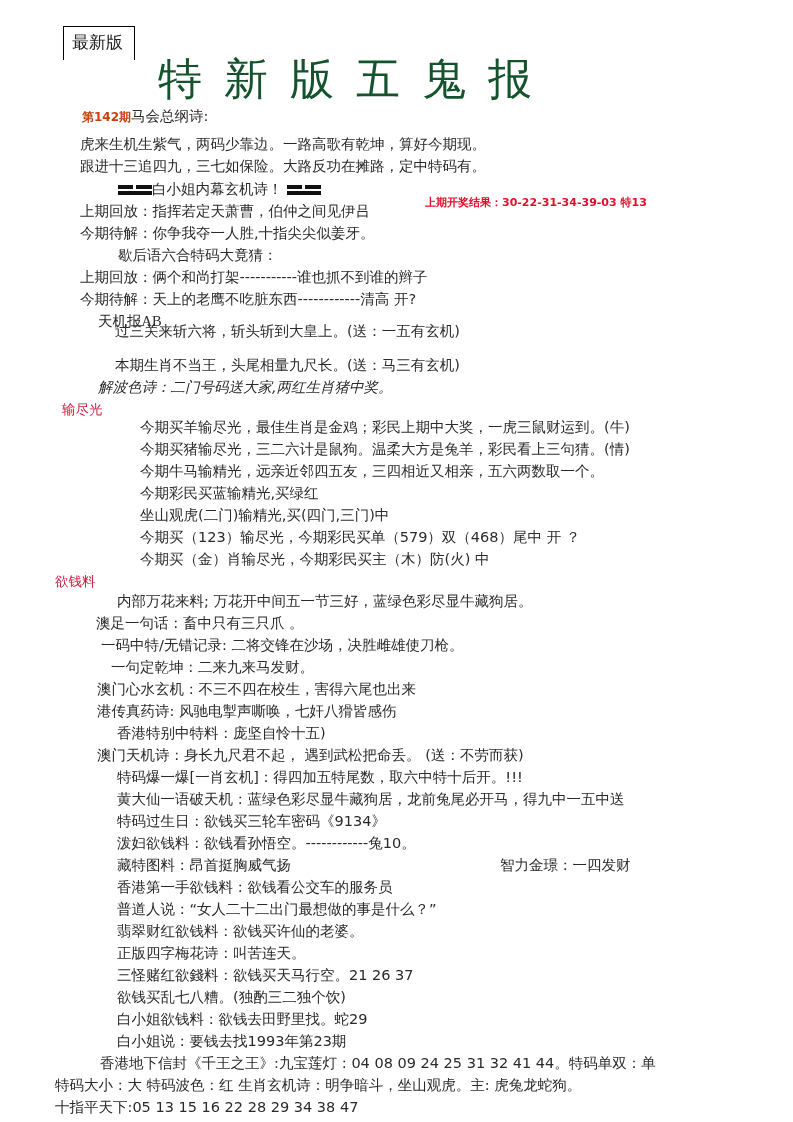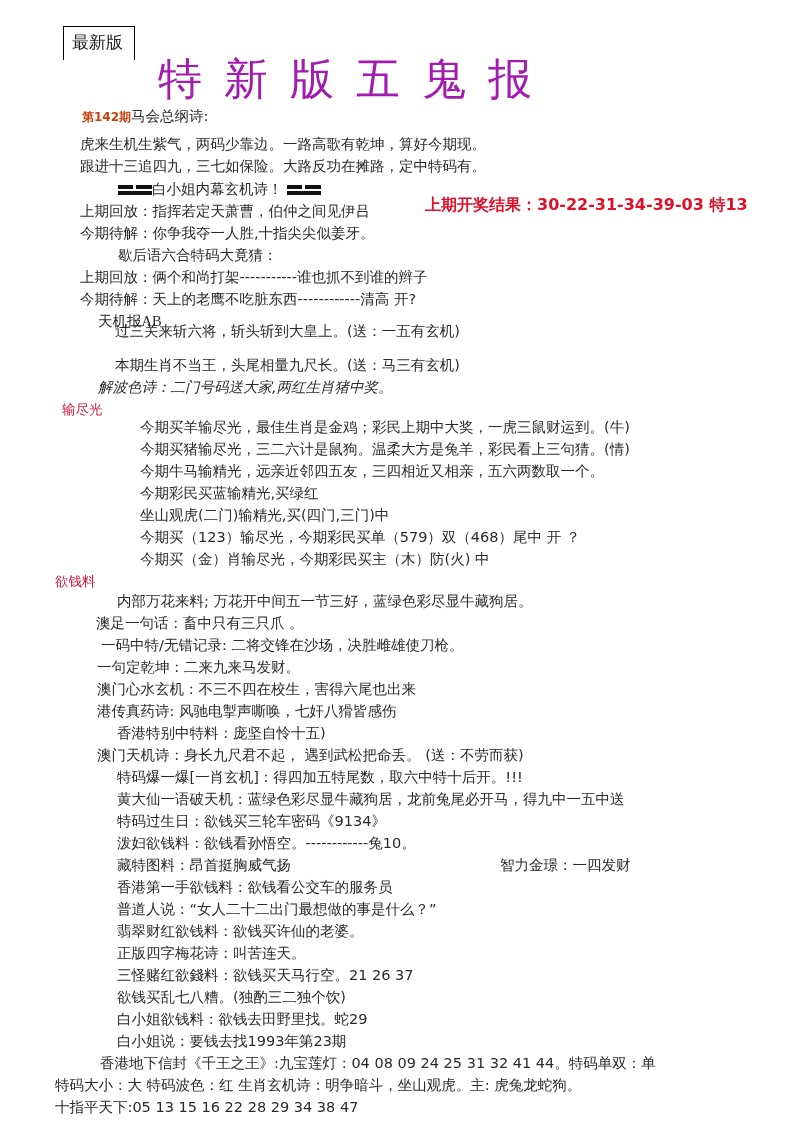--- a/index.html
+++ b/index.html
@@ -2,25 +2,25 @@
 <html><head>
 <meta charset="utf-8">
 <style>
   html, body { margin:0; padding:0; background:#ffffff; }
   body { width:793px; height:1122px; position:relative; overflow:hidden;
          font-family:"DejaVu Sans", "Liberation Sans", sans-serif; color:#222; }
   .badge { position:absolute; left:63px; top:26px; width:72px; height:34px;
            border-left:1px solid #000; border-top:1px solid #000; border-right:1px solid #000;
            font-size:17px; padding:4px 0 0 8px; box-sizing:border-box; }
   .title { position:absolute; left:158px; top:50px; font-family:"DejaVu Serif", "Liberation Serif", serif;
-           font-size:44px; color:#a21caf; letter-spacing:22px; white-space:nowrap; font-weight:normal; }
+           font-size:44px; color:#14532d; letter-spacing:22px; white-space:nowrap; font-weight:normal; }
   .line { position:absolute; white-space:nowrap; font-size:14.5px; line-height:18px; color:#2a2a2a; }
   .pink { color:#c8173b; font-size:13.5px; }
   .issue { font-weight:bold; font-size:12px; color:#c2410c; }
-  .result { position:absolute; left:425px; top:195px; font-size:16px; font-weight:bold; color:#e0102a; white-space:nowrap; }
+  .result { position:absolute; left:425px; top:195px; font-size:11px; font-weight:bold; color:#e0102a; white-space:nowrap; }
   .bars { display:inline-block; width:34px; height:12px; vertical-align:middle; position:relative; }
   .bars::before, .bars::after { content:""; position:absolute; left:0; width:34px; height:4px; background:#111; }
   .bars::before { top:1px; } .bars::after { top:7px; }
   .bars i { position:absolute; left:15px; top:0; width:3px; height:12px; background:#fff; }
   .serif-num { font-family:"Liberation Serif", serif; }
 </style>
 </head>
 <body>
 
 <div class="badge">最新版</div>
@@ -57,21 +57,21 @@
 <div class="line" style="left:140px;top:462px;">今期牛马输精光，远亲近邻四五友，三四相近又相亲，五六两数取一个。</div>
 <div class="line" style="left:140px;top:484px;">今期彩民买蓝输精光,买绿红</div>
 <div class="line" style="left:140px;top:506px;">坐山观虎(二门)输精光,买(四门,三门)中</div>
 <div class="line" style="left:140px;top:528px;">今期买（123）输尽光，今期彩民买单（579）双（468）尾中 开 ？</div>
 <div class="line" style="left:140px;top:550px;">今期买（金）肖输尽光，今期彩民买主（木）防(火) 中</div>
 
 <div class="line pink" style="left:55px;top:572px;">欲钱料</div>
 <div class="line" style="left:117px;top:592px;">内部万花来料; 万花开中间五一节三好，蓝绿色彩尽显牛藏狗居。</div>
 <div class="line" style="left:96px;top:614px;">澳足一句话：畜中只有三只爪 。</div>
 <div class="line" style="left:101px;top:636px;">一码中特/无错记录: 二将交锋在沙场，决胜雌雄使刀枪。</div>
-<div class="line" style="left:97px;top:658px;">一句定乾坤：二来九来马发财。</div>
+<div class="line" style="left:111px;top:658px;">一句定乾坤：二来九来马发财。</div>
 <div class="line" style="left:97px;top:680px;">澳门心水玄机：不三不四在校生，害得六尾也出来</div>
 <div class="line" style="left:97px;top:702px;">港传真药诗: 风驰电掣声嘶唤，七奸八猾皆感伤</div>
 <div class="line" style="left:117px;top:724px;">香港特别中特料：庞坚自怜十五)</div>
 <div class="line" style="left:97px;top:746px;">澳门天机诗：身长九尺君不起， 遇到武松把命丢。 (送：不劳而获)</div>
 <div class="line" style="left:117px;top:768px;">特码爆一爆[一肖玄机]：得四加五特尾数，取六中特十后开。!!!</div>
 <div class="line" style="left:117px;top:790px;">黄大仙一语破天机：蓝绿色彩尽显牛藏狗居，龙前兔尾必开马，得九中一五中送</div>
 <div class="line" style="left:117px;top:812px;">特码过生日：欲钱买三轮车密码《9134》</div>
 <div class="line" style="left:117px;top:834px;">泼妇欲钱料：欲钱看孙悟空。------------兔10。</div>
 <div class="line" style="left:117px;top:856px;">藏特图料：昂首挺胸威气扬</div>
 <div class="line" style="left:500px;top:856px;">智力金璟：一四发财</div>

